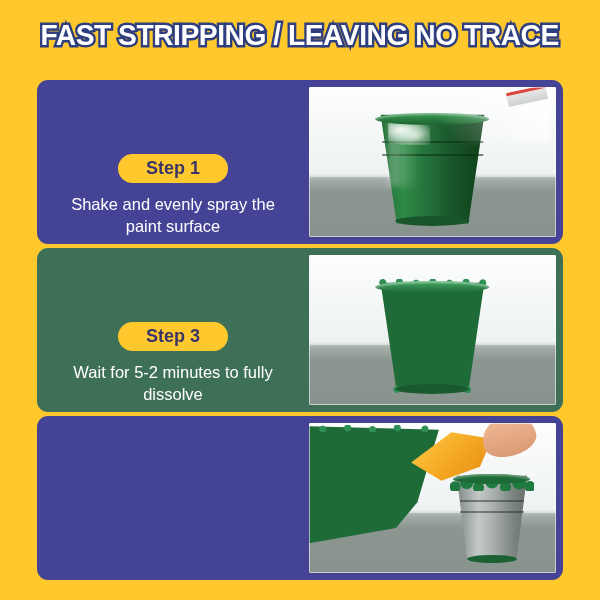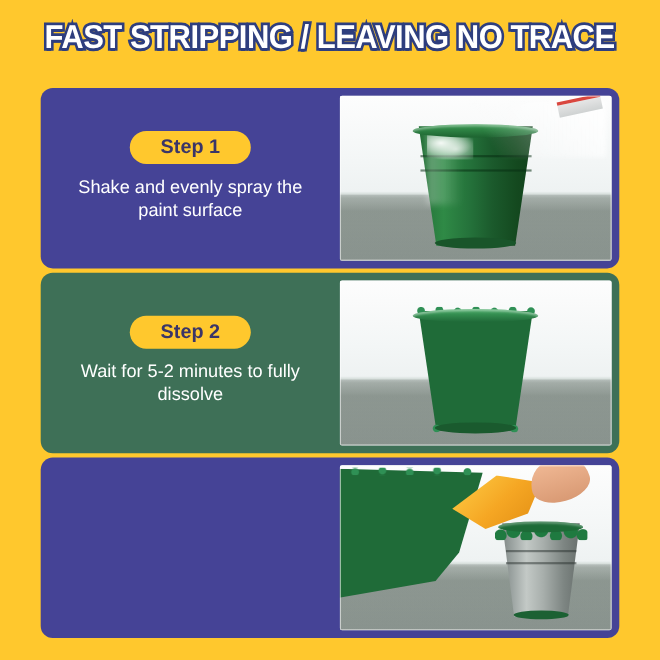--- a/index.html
+++ b/index.html
@@ -67,21 +67,21 @@
     overflow: hidden;
   }
   .step-card.purple { background: #454396; }
   .step-card.green  { background: #3E7057; }
 
   .step-text {
     flex: 0 0 272px;
     display: flex;
     flex-direction: column;
     align-items: center;
-    justify-content: center;
+    justify-content: flex-end;
     padding: 4px 10px 6px 10px;
     box-sizing: border-box;
   }
 
   .step-badge {
     background: #FFC82D;
     color: #3A3568;
     font-size: 18px;
     font-weight: bold;
     border-radius: 999px;
@@ -394,21 +394,21 @@
           <div class="bucket-drop"></div>
         </div>
         <div class="spray-cone"></div>
         <div class="spray-can"></div>
         <div class="photo-frame"></div>
       </div>
     </div>
 
     <div class="step-card green">
       <div class="step-text">
-        <div class="step-badge">Step 2</div>
+        <div class="step-badge">Step 3</div>
         <div class="step-desc">Wait for 5-2 minutes to fully dissolve</div>
       </div>
       <div class="step-photo">
         <div class="scene"></div>
         <div class="floor-shadow"></div>
         <div class="bucket green-bubbled">
           <div class="bucket-body"></div>
           <div class="crust top"></div>
           <div class="bucket-rim"></div>
           <div class="crust bot"></div>

